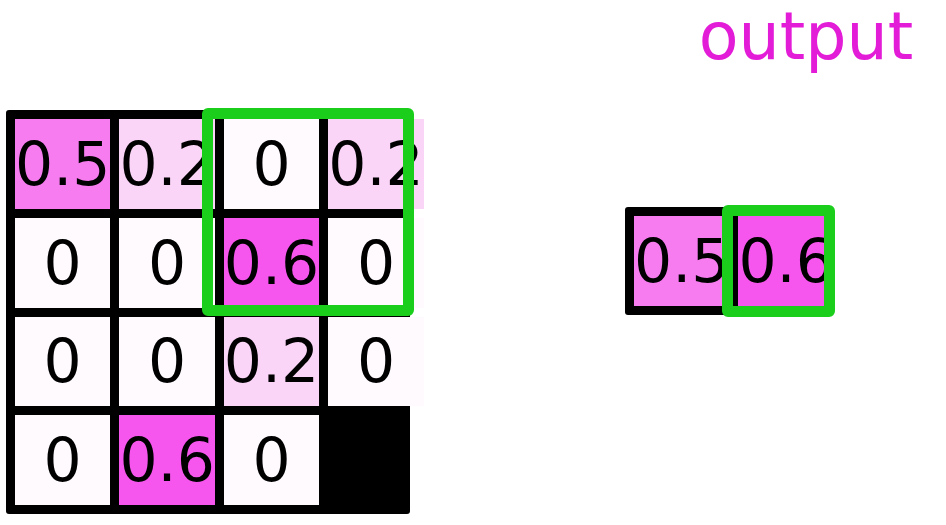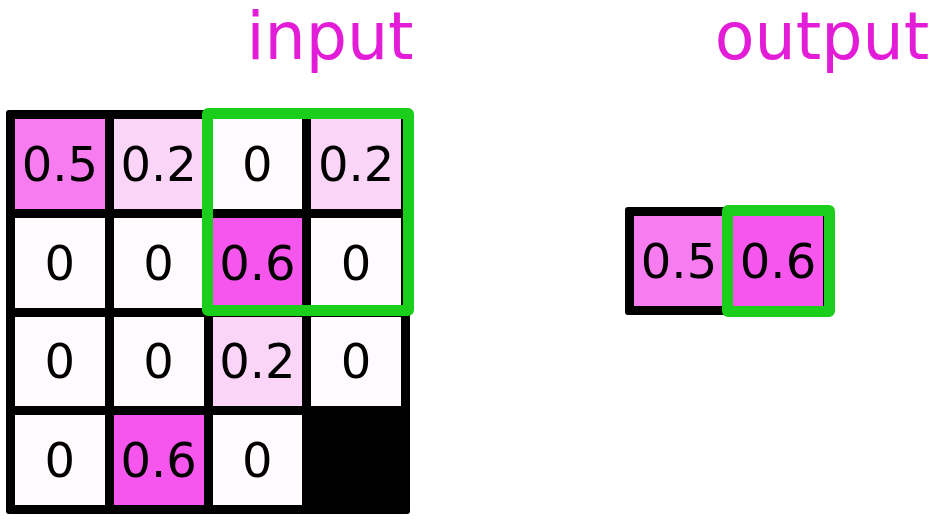--- a/index.html
+++ b/index.html
@@ -18,21 +18,21 @@
   .title {
     position: absolute;
     top: 4px;
     font-size: 65px;
     line-height: 1;
     color: var(--title-color, #e31cd8);
     text-align: center;
     white-space: nowrap;
   }
   #input-title  { left: 240px; width: 180px; }
-  #output-title { left: 708px; width: 228px; }
+  #output-title { left: 692px; width: 228px; }
 
   .matrix {
     position: absolute;
     display: grid;
     box-sizing: border-box;
     background: var(--grid-color, #000000);
     padding: 9px;
     gap: 9px;
     border-radius: 3px;
   }
@@ -45,41 +45,40 @@
   #output-grid {
     left: 625px; top: 207px;
     width: 207px; height: 108px;
     grid-template-columns: repeat(2, 1fr);
     grid-template-rows: 1fr;
   }
   .cell {
     display: flex;
     align-items: center;
     justify-content: center;
-    font-size: 48px;
+    font-size: 60px;
     line-height: 1;
     color: var(--cell-text, #000000);
   }
   .highlight {
     position: absolute;
     box-sizing: border-box;
     border: 11px solid var(--highlight-color, #1bce1b);
     border-radius: 6px;
     background: transparent;
     pointer-events: none;
   }
   #input-highlight  { left: 202px; top: 108px; width: 212px; height: 208px; }
   #output-highlight { left: 722px; top: 205px; width: 113px; height: 112px; }
 </style>
 </head>
 <body>
 
 <div id="canvas">
 
-  <div class="title" id="input-title">input</div>
 
   <div class="title" id="output-title">output</div>
 
   <div class="matrix" id="input-grid">
       <div class="cell" style="background: rgb(247, 124, 240);">0.5</div>
       <div class="cell" style="background: rgb(251, 213, 248);">0.2</div>
       <div class="cell" style="background: rgb(254, 250, 254);">0</div>
       <div class="cell" style="background: rgb(251, 213, 248);">0.2</div>
       <div class="cell" style="background: rgb(254, 250, 254);">0</div>
       <div class="cell" style="background: rgb(254, 250, 254);">0</div>

